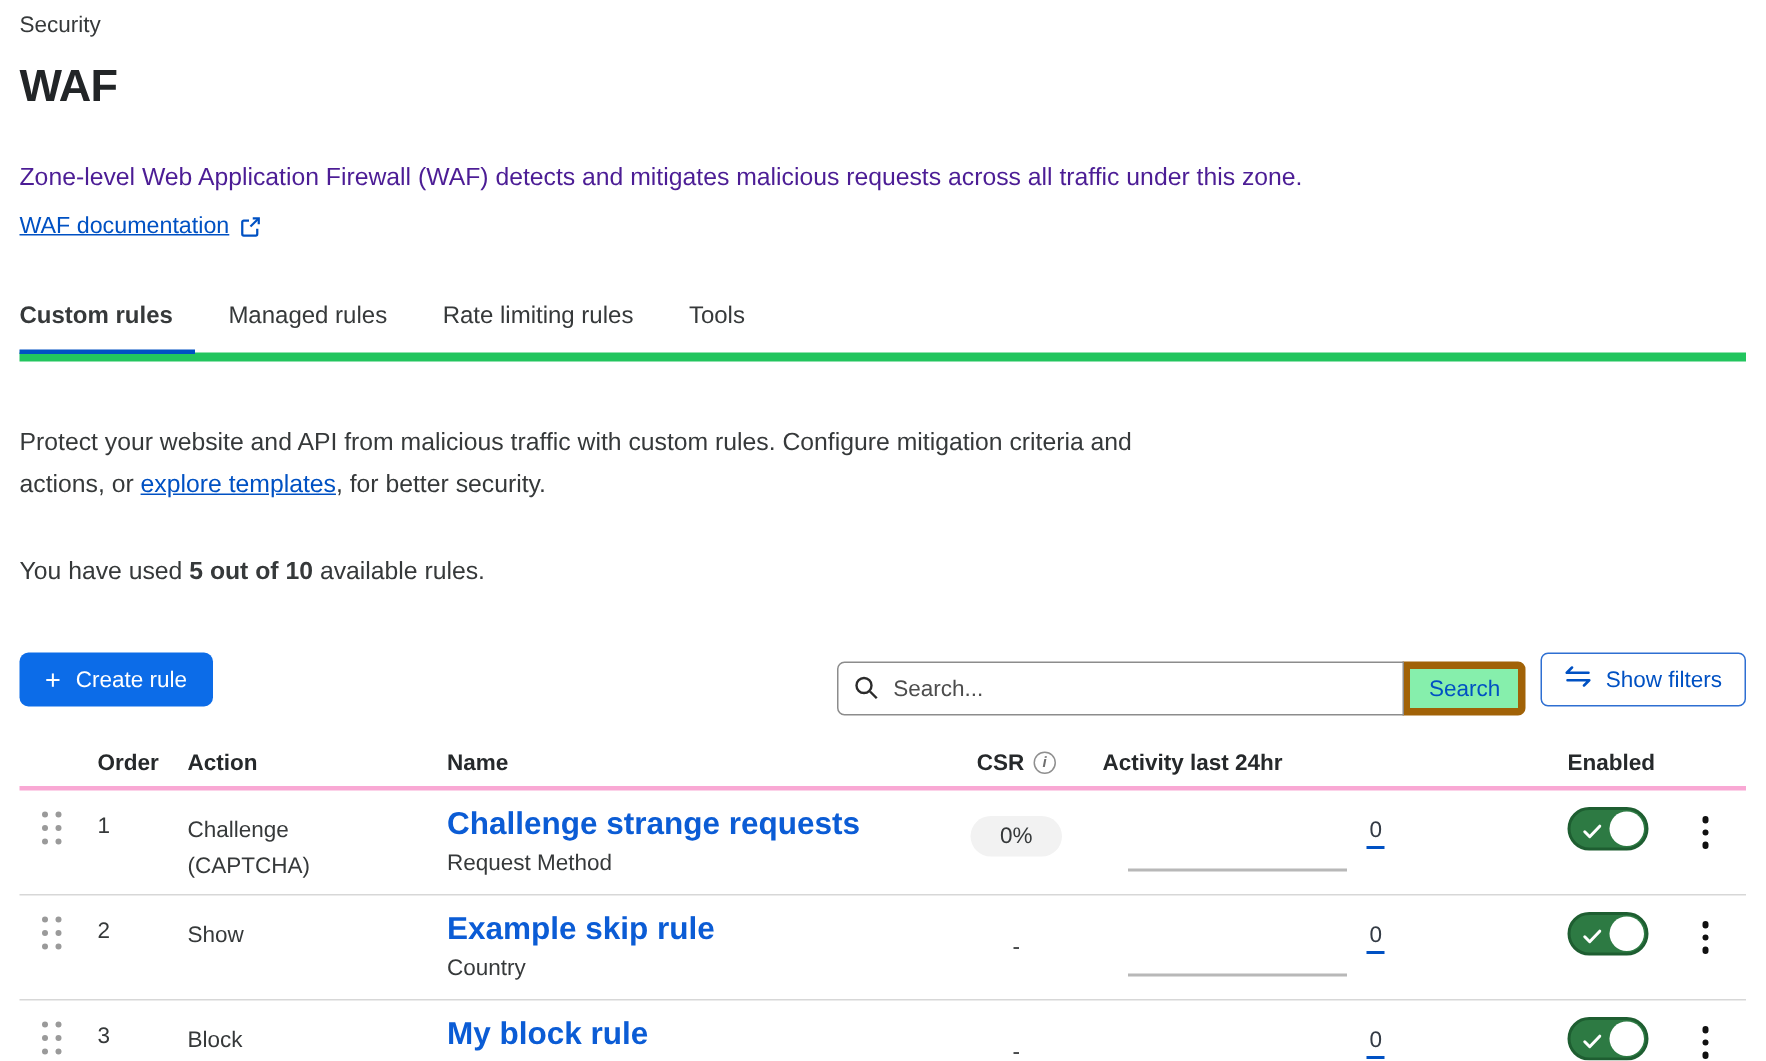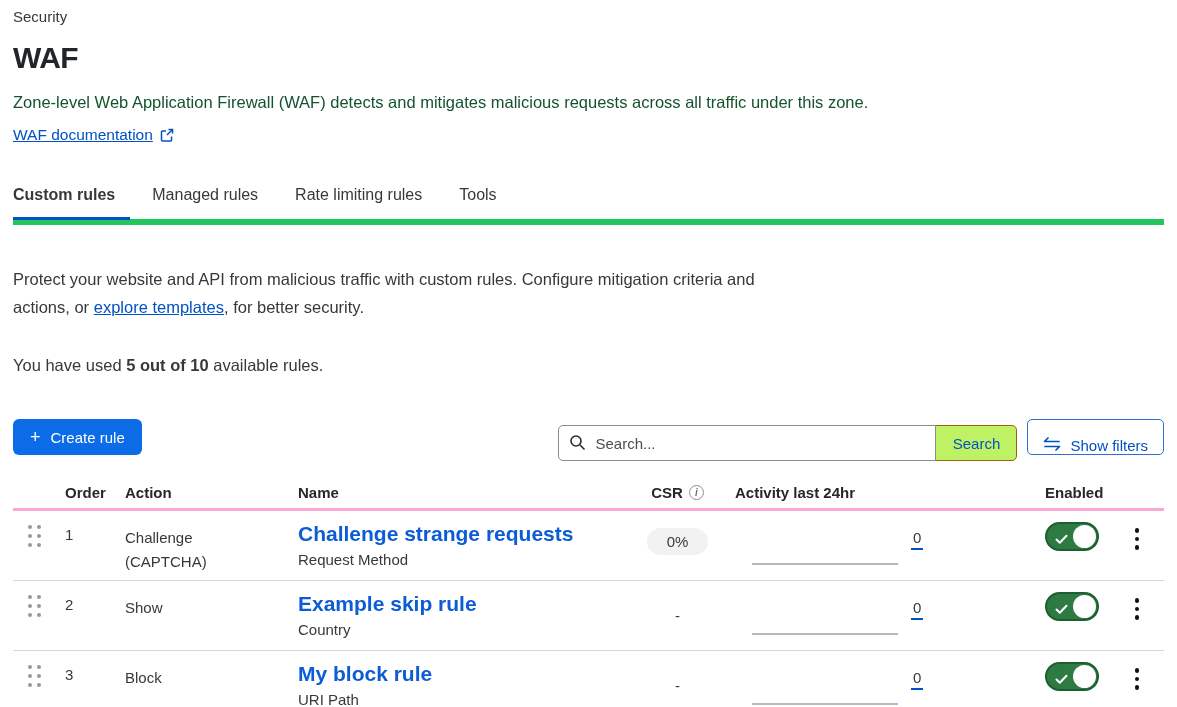--- a/index.html
+++ b/index.html
@@ -7,21 +7,21 @@
   body {
     font-family: "Liberation Sans", sans-serif;
     color: var(--text, #36393a);
     background: #fff;
   }
   .page { padding: 0 13px; width: 1177px; }
 
   
   .eyebrow { font-size: 15px; padding-top: 8px; color: #36393a; }
   .page-title { font-size: 30px; font-weight: 700; color: #222527; margin-top: 16px; letter-spacing: -0.5px; }
-  .desc { font-size: 16.5px; margin-top: 18px; color: #14532d; }
+  .desc { font-size: 16.5px; margin-top: 34px; color: #4c1d95; }
   .doc-row { margin-top: 14px; }
   .doc-link {
     font-size: 15.5px; color: var(--accent, #0051c3); text-decoration: underline;
     display: inline-flex; align-items: center; gap: 7px; cursor: pointer;
   }
   .ext-icon svg { display: block; }
 
   
   .tabs { display: flex; gap: 22px; margin-top: 32px; border-bottom: 6px solid #22c55e; }
   .tab {
@@ -47,25 +47,25 @@
   .search-group { margin-left: auto; display: flex; width: 459px; height: 24px; }
   .search-box { position: relative; flex: 1; }
   .search-box input {
     width: 100%; height: 36px; border: 1px solid #8c8c8c; border-radius: 5px 0 0 5px;
     padding: 0 10px 0 36px; font-size: 15px; font-family: inherit; color: #36393a; outline: none;
   }
   .search-box input::placeholder { color: #4d4d4d; opacity: 1; }
   .search-icon { position: absolute; left: 11px; top: 9px; }
   .btn-search {
     width: 82px; height: 36px; margin-left: -1px; cursor: pointer; font-family: inherit;
-    background: #bef264; color: var(--accent, #0051c3); font-size: 15px;
-    border: 1px solid #a16207; border-radius: 0 5px 5px 0;
+    background: #86efac; color: var(--accent, #0051c3); font-size: 15px;
+    border: 5px solid #a16207; border-radius: 0 5px 5px 0;
   }
   .btn-outline {
-    display: inline-flex; align-items: flex-end; gap: 9px; margin-left: 10px; cursor: pointer;
+    display: inline-flex; align-items: center; gap: 9px; margin-left: 10px; cursor: pointer;
     background: #fff; color: var(--accent, #0051c3); font-family: inherit; font-size: 15px;
     border: 1px solid #2e6fd2; border-radius: 5px; height: 36px; padding: 0 15px;
   }
 
   
   .table { margin-top: 21px; }
   .thead, .trow {
     display: grid;
     grid-template-columns: 42px 60px 173px 342px 95px 305px 80px 1fr;
   }

